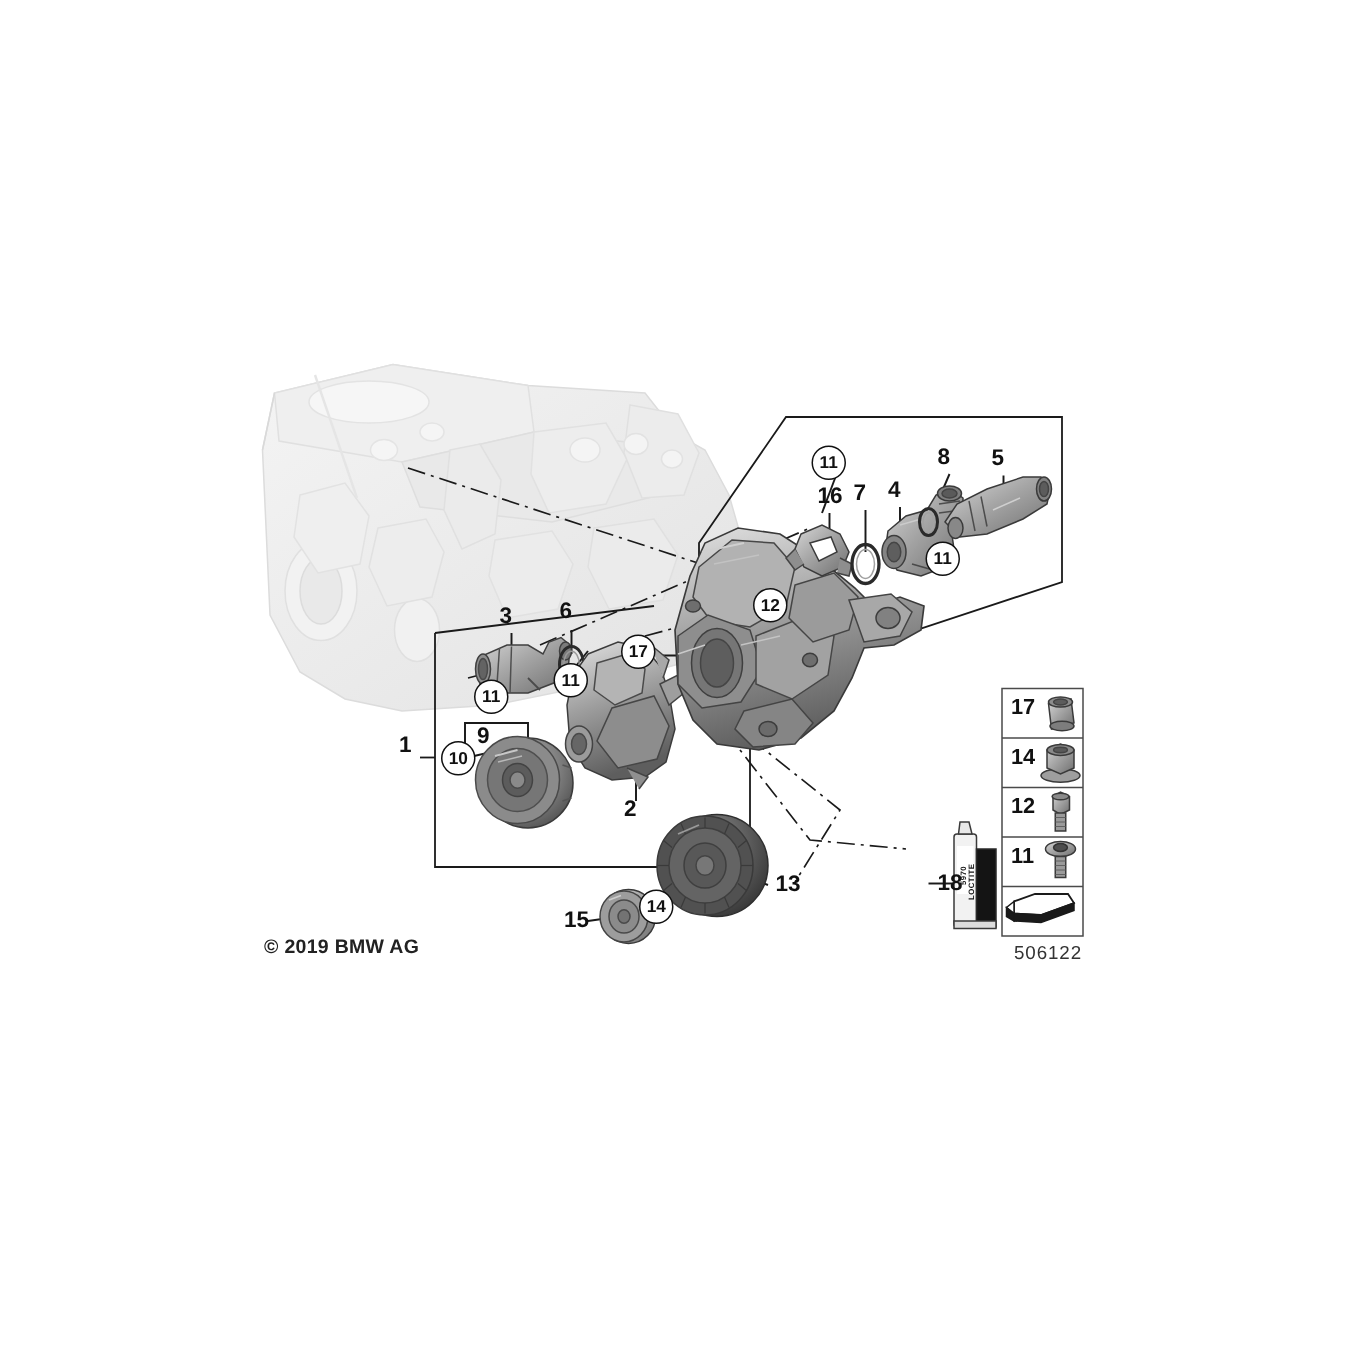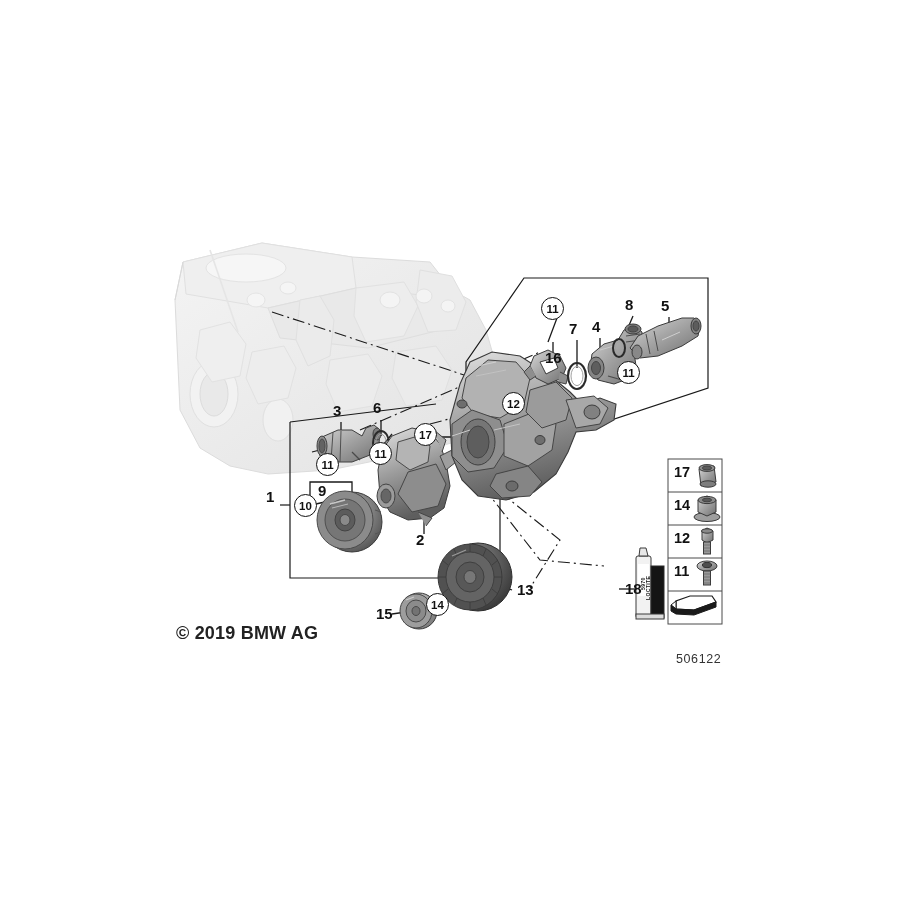--- a/index.html
+++ b/index.html
@@ -8,21 +8,21 @@
   #stage{position:relative;width:900px;height:900px;background:#fff;}
   #svgroot{position:absolute;left:0;top:0;width:900px;height:900px;}
   .lbl{position:absolute;font-weight:bold;color:#111;line-height:1;
        font-family:"Liberation Sans", sans-serif;user-select:none;}
   .lbl-num{font-size:15px;}
   .circ{position:absolute;width:21px;height:21px;border:1.6px solid #111;
         border-radius:50%;background:#fff;display:flex;align-items:center;
         justify-content:center;font-size:11.5px;font-weight:bold;color:#111;
         font-family:"Liberation Sans", sans-serif;}
   .legend-num{position:absolute;font-size:14.5px;font-weight:bold;color:#111;}
-  .copy{position:absolute;font-size:18px;font-weight:bold;color:#222;
+  .copy{position:absolute;font-size:13px;font-weight:bold;color:#222;
         letter-spacing:.2px;}
   .diagnum{position:absolute;font-size:12.5px;color:#333;letter-spacing:.6px;}
   .tubetxt{position:absolute;font-size:5.2px;font-weight:bold;color:#111;
            transform:rotate(-90deg);transform-origin:left top;white-space:nowrap;
            letter-spacing:.3px;}
 </style>
 </head>
 <body>
 
 <div id="stage">
@@ -376,28 +376,28 @@
       <div class="lbl lbl-num" style="left: 318px; top: 483px;">9</div>
       <div class="circ" style="left: 294px; top: 494px; text-align: center;">10</div>
       <div class="circ" style="left: 316px; top: 453px;">11</div>
       <div class="circ" style="left: 369px; top: 442px;">11</div>
       <div class="circ" style="left: 541px; top: 297px;">11</div>
       <div class="circ" style="left: 617px; top: 361px;">11</div>
       <div class="circ" style="left: 502px; top: 392px;">12</div>
       <div class="lbl lbl-num" style="left: 517px; top: 582px;">13</div>
       <div class="circ" style="left: 426px; top: 593px;">14</div>
       <div class="lbl lbl-num" style="left: 376px; top: 606px;">15</div>
-      <div class="lbl lbl-num" style="left: 545px; top: 323px; margin-top: 27px;">16</div>
+      <div class="lbl lbl-num" style="left: 545px; top: 323px;">16</div>
       <div class="circ" style="left: 414px; top: 423px;">17</div>
       <div class="lbl lbl-num" style="left: 625px; top: 581px;">18</div>
     </div>
 
   <div class="copy" style="left:176px; top:623px;">© 2019 BMW AG</div>
 
-  <div class="diagnum" style="left:676px; top:628px;margin-top:24px;">506122</div>
+  <div class="diagnum" style="left:676px; top:628px;">506122</div>
 
   <div class="legend-num" style="left:674px; top:464px;">17</div>
   <div class="legend-num" style="left:674px; top:497px;">14</div>
   <div class="legend-num" style="left:674px; top:530px;">12</div>
   <div class="legend-num" style="left:674px; top:563px;">11</div>
 
   <div class="tubetxt" style="left:645px; top:600px;">LOCTITE</div>
   <div class="tubetxt" style="left:640px; top:590px;">5970</div>
 
 </div>

